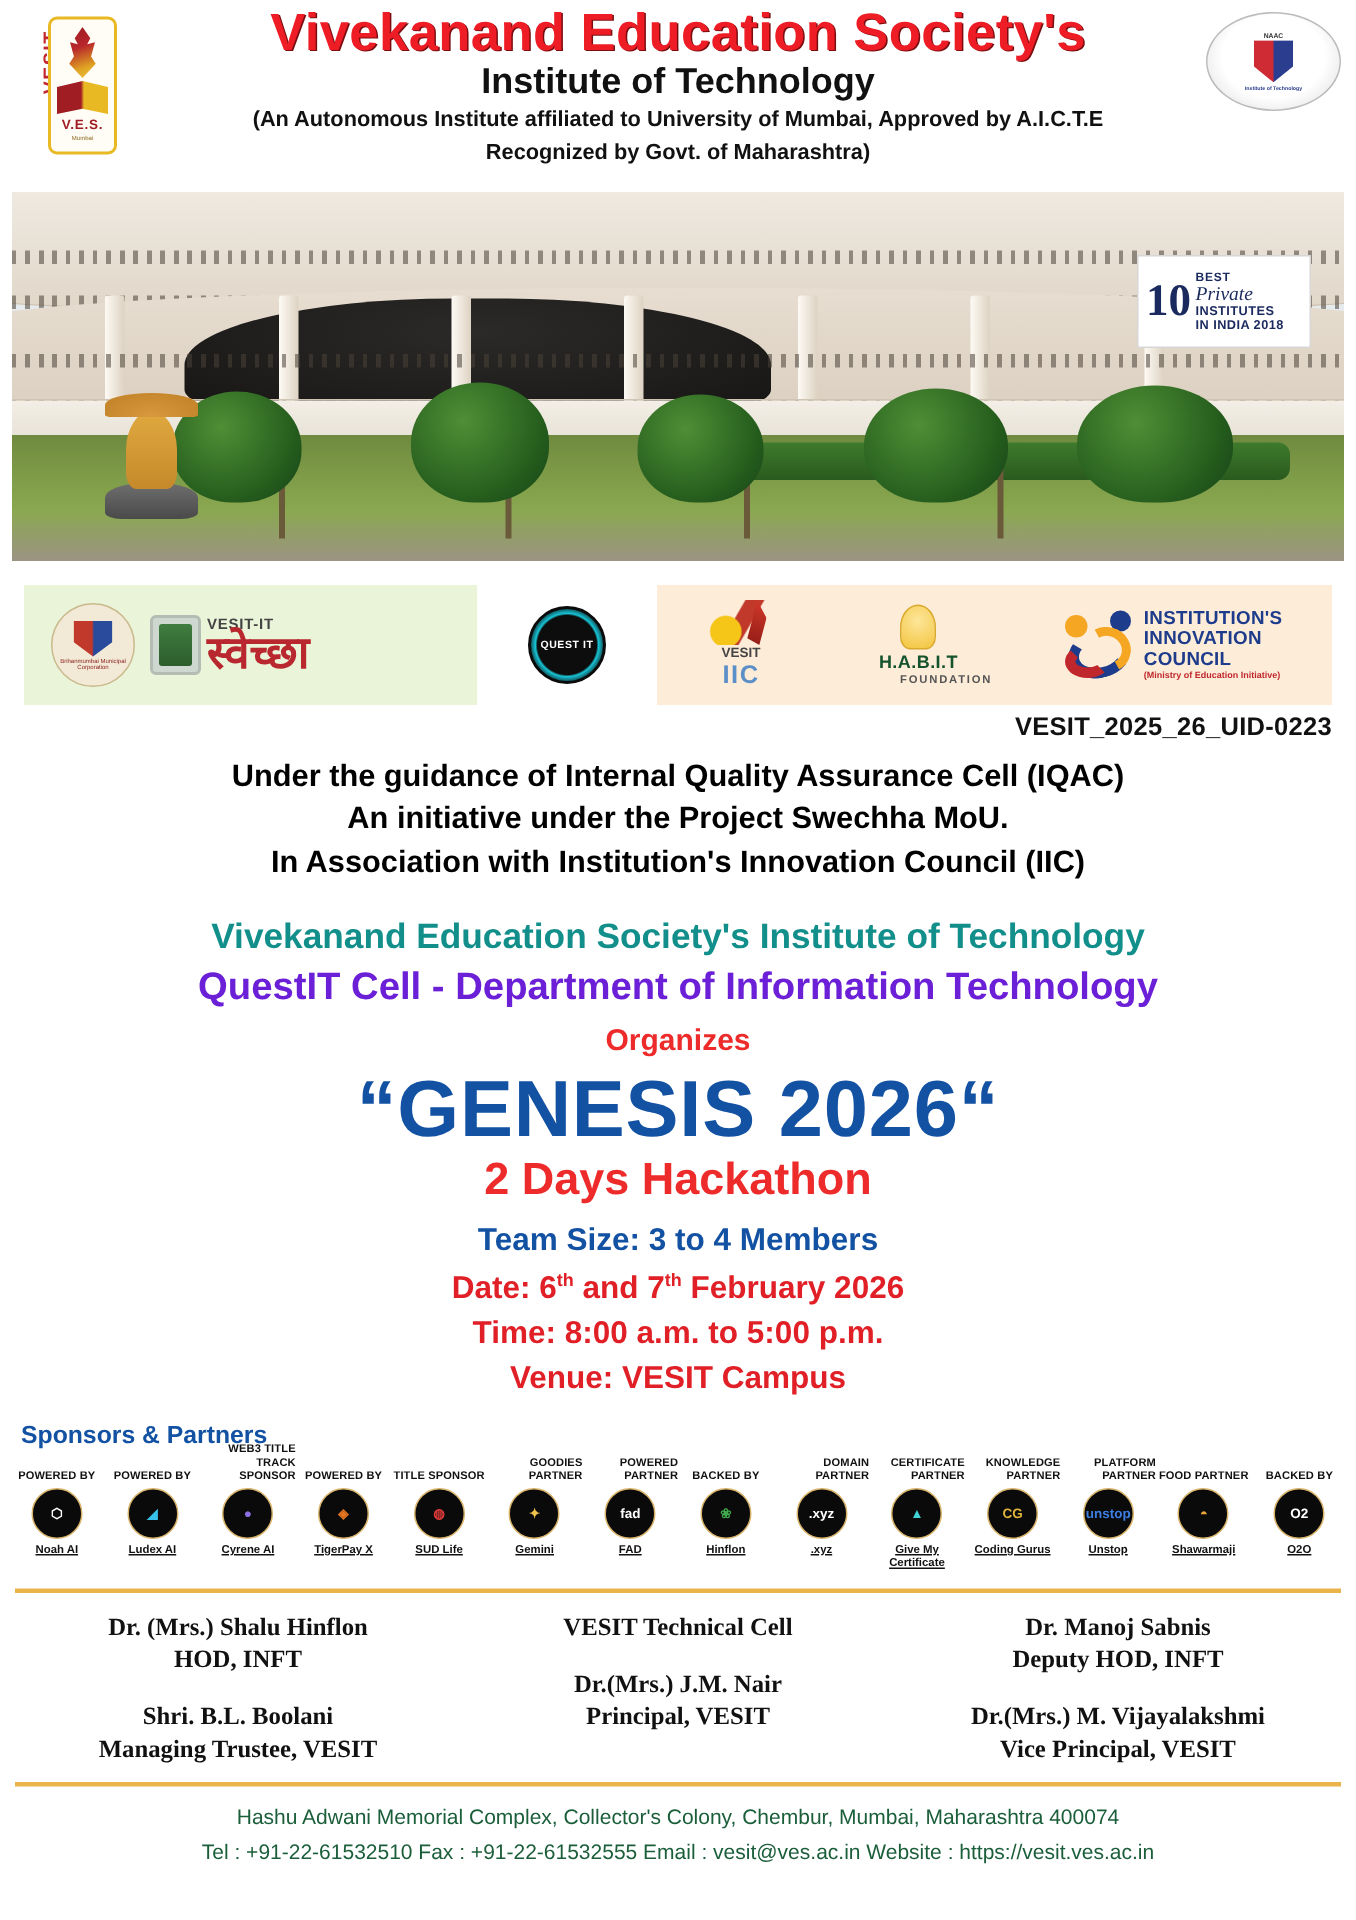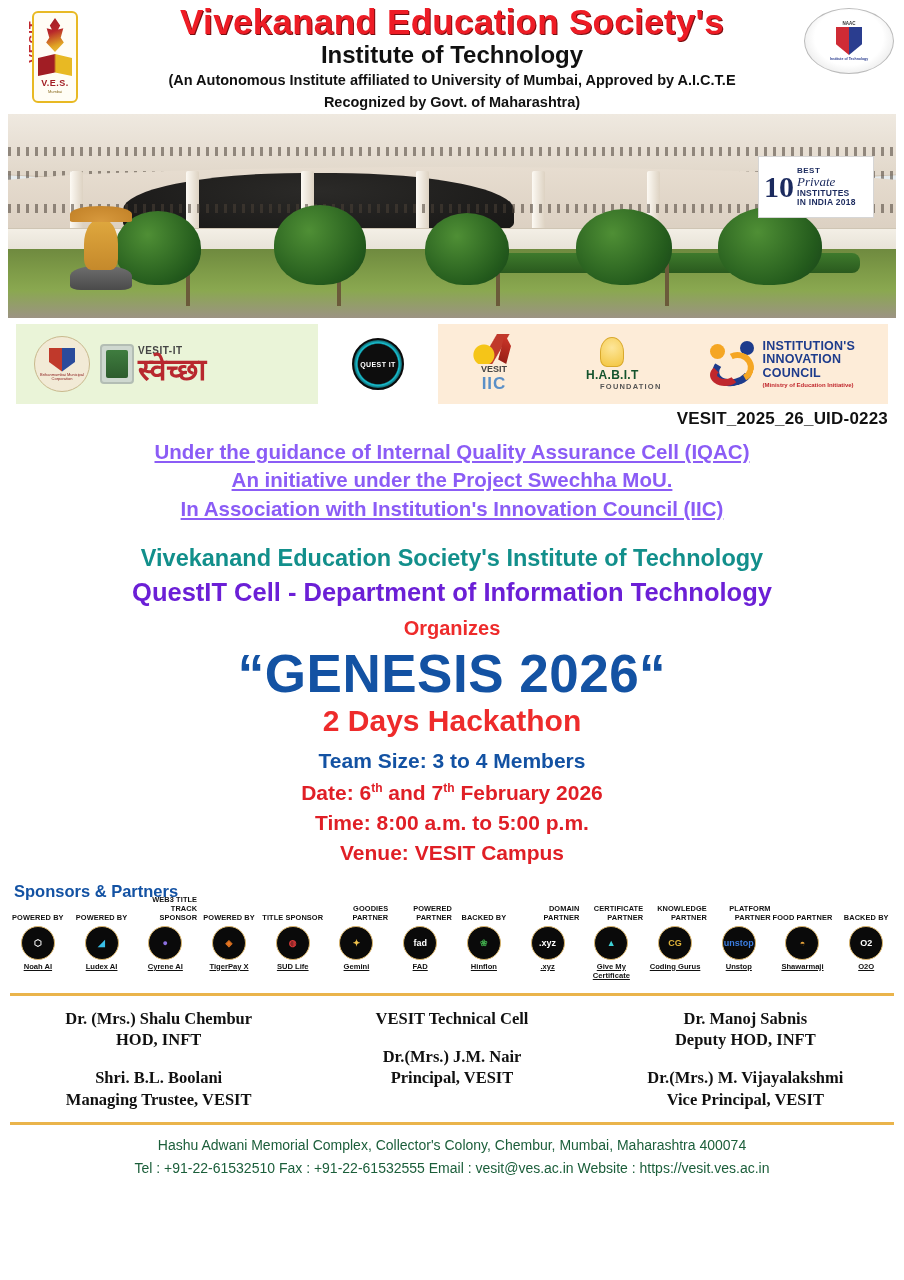--- a/index.html
+++ b/index.html
@@ -76,22 +76,22 @@
     width:26px; height:28px;
     background:linear-gradient(90deg,#cf2b35 0%,#cf2b35 48%,#2a3d8f 52%,#2a3d8f 100%);
     clip-path:polygon(50% 0,100% 0,100% 62%,50% 100%,0 62%,0 0);
     position:relative;
   }
   .naac-bot { font-size:3.5px; color:#2a3d8f; margin-top:2px; font-weight:bold; text-align:center; line-height:1.2; }
 
   
   .photo {
     position:relative;
-    height:204px;
-    margin:2px 8px;
+    height:246px;
+    margin:16px 8px;
     overflow:hidden;
     background:linear-gradient(#cfd8dc,#e8eef0);
   }
   .sky { position:absolute; inset:0; background:linear-gradient(#d9e2e6 0%,#e9eef0 40%,#e2e6e2 100%); }
   .bld-top {
     position:absolute; left:-4%; top:0; width:108%; height:34%;
     background:linear-gradient(#efe9e0,#e0d6c8);
     border-bottom:2px solid #cdbfae;
     border-radius:0 0 50% 50%/0 0 18% 18%;
   }
@@ -252,21 +252,21 @@
   .it-s { font-size:6px; font-weight:bold; color:#c0272d; margin-top:2px; }
 
   
   .uid {
     text-align:right; padding-right:16px; margin-top:5px;
     font-size:17px; font-weight:bold; color:#111; letter-spacing:.2px;
   }
 
   
   .guidance { text-align:center; margin-top:9px; }
-  .guidance div { font-size:20.5px; font-weight:bold; color:#8b5cf6; line-height:1.38;text-decoration:underline; }
+  .guidance div { font-size:20.5px; font-weight:bold; color:#000000; line-height:1.38; }
 
   
   .orgblock { text-align:center; margin-top:20px; }
   .org-inst { font-size:23.5px; font-weight:bold; color:#128f8b; line-height:1.3; }
   .org-cell { font-size:25.5px; font-weight:bold; color:#6b1fd6; line-height:1.35; margin-top:2px; }
   .org-organizes { font-size:20px; font-weight:bold; color:#ee2b2b; margin-top:7px; }
   .org-genesis {
     font-size:53px; font-weight:bold; color:#1352a3;
     letter-spacing:.5px; line-height:1.12; margin-top:4px;
   }
@@ -561,21 +561,21 @@
       </div>
     <div class="sp-name">O2O</div>
   </div>
 </div>
 
 <div class="divider"></div>
 
 <div class="signoff">
   <div class="sg-col">
     <div class="sg-blk">
-      <div>Dr. (Mrs.) Shalu Chembur</div>
+      <div>Dr. (Mrs.) Shalu Hinflon</div>
       <div>HOD,  INFT</div>
     </div>
     <div class="sg-blk second">
       <div>Shri. B.L. Boolani</div>
       <div>Managing Trustee, VESIT</div>
     </div>
   </div>
   <div class="sg-col">
     <div class="sg-blk">
       <div>VESIT Technical Cell</div>

